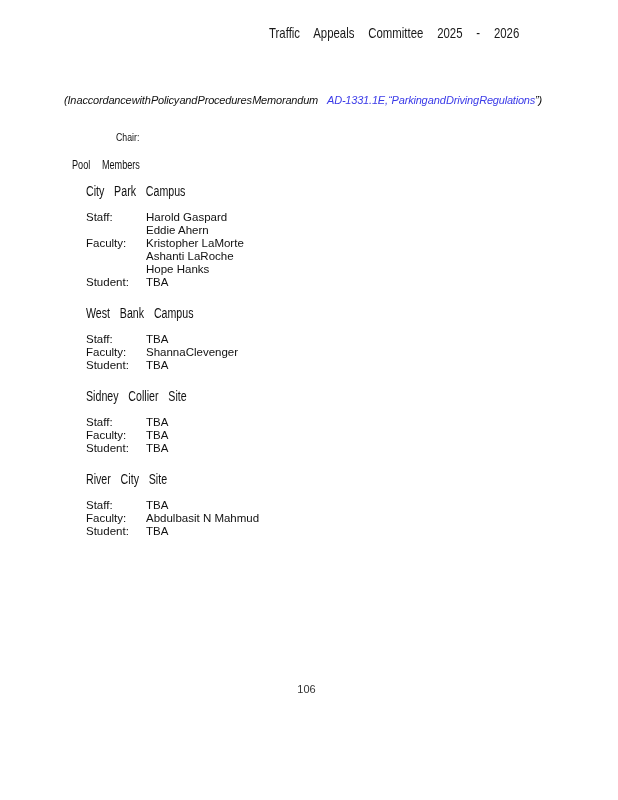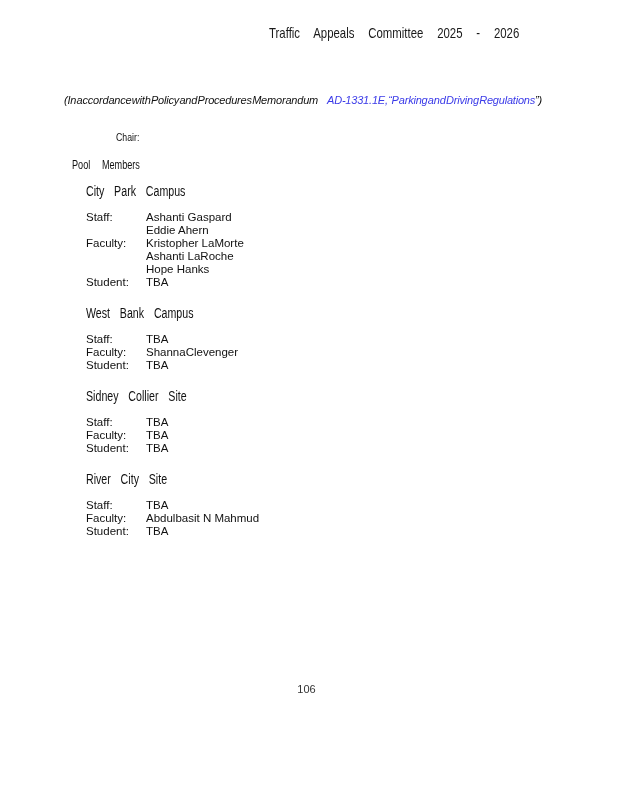--- a/index.html
+++ b/index.html
@@ -120,21 +120,21 @@
   <div class="pool-heading">
     <span class="condensed">Pool Members</span>
   </div>
 
   <div class="sections" id="sections">
       <div class="section">
         <div class="campus-heading"><span class="condensed">City Park Campus</span></div>
         <div class="member-row">
           <span class="role-label">Staff:</span>
           <span class="member-names">
-            <span class="member-name">Ashanti  Gaspard</span>
+            <span class="member-name">Harold  Gaspard</span>
             <span class="member-name">Eddie  Ahern</span>
           </span>
         </div>
         <div class="member-row">
           <span class="role-label">Faculty:</span>
           <span class="member-names">
             <span class="member-name">Kristopher  LaMorte</span>
             <span class="member-name">Ashanti LaRoche</span>
             <span class="member-name">Hope  Hanks</span>
           </span>

